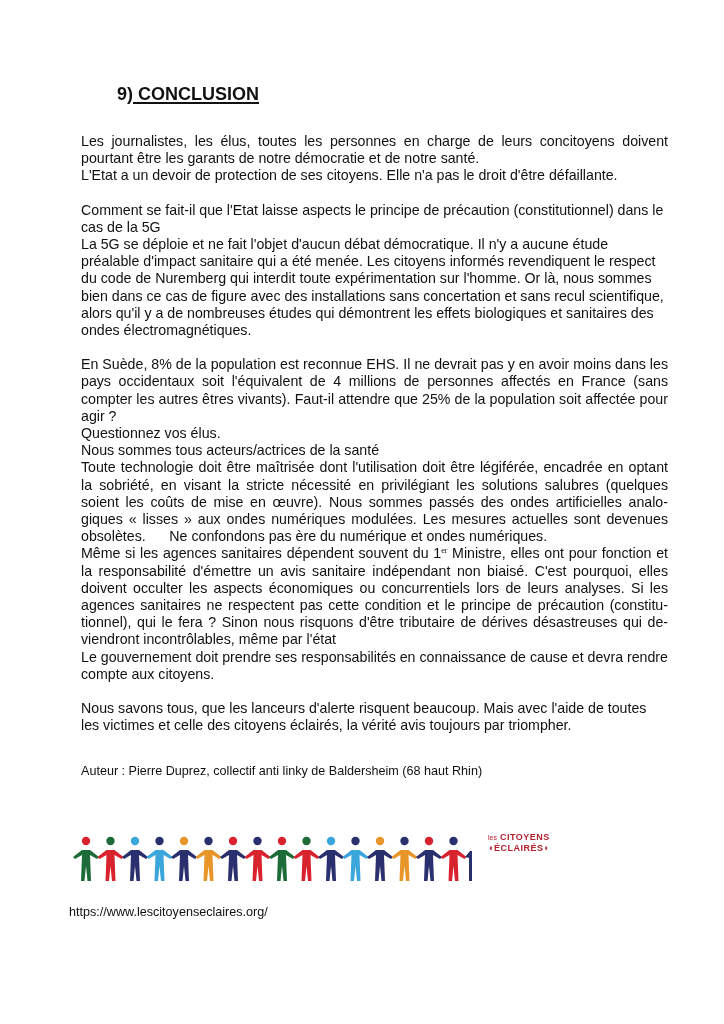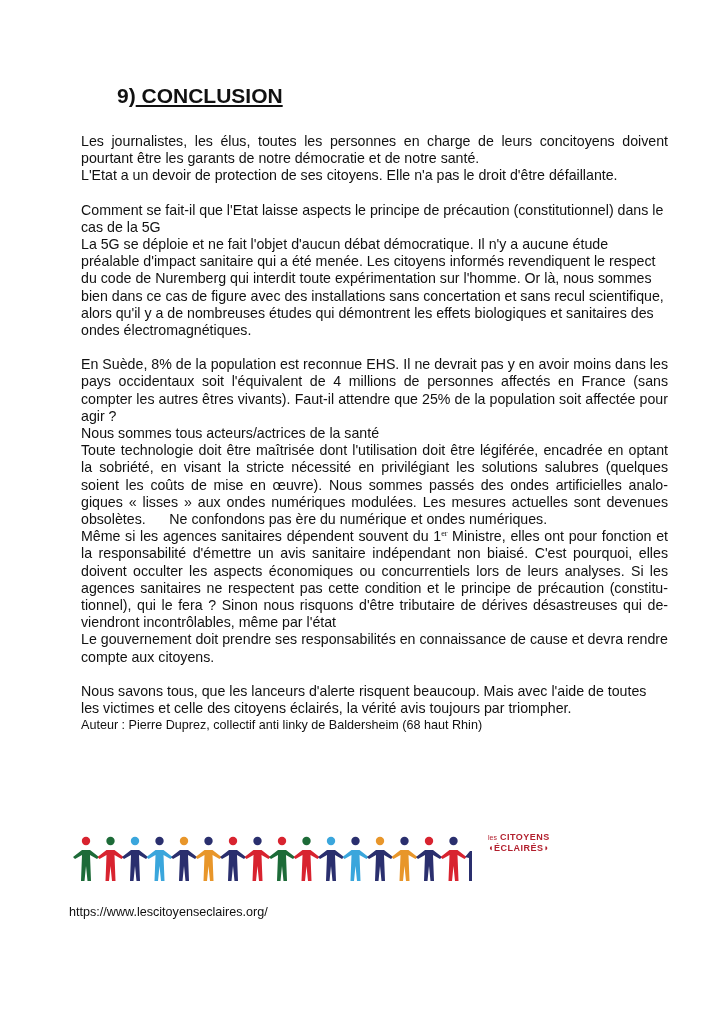--- a/index.html
+++ b/index.html
@@ -1,24 +1,24 @@
 <!DOCTYPE html>
 <html><head>
 <meta charset="utf-8">
 <style>
   html, body { margin:0; padding:0; background:#ffffff; }
   body { width:724px; height:1024px; position:relative; overflow:hidden;
          font-family:"Liberation Sans", sans-serif; color:#111; }
-  .title { position:absolute; left:117px; top:84px; font-size:21px; font-weight:bold; }
+  .title { position:absolute; left:117px; top:84px; font-size:18px; font-weight:bold; }
   .title u { text-decoration:underline; text-decoration-thickness:1.5px; text-underline-offset:2px; }
   .body { position:absolute; left:81px; top:133px; width:587px; font-size:14.2px; line-height:17.2px; }
   .p { margin:0; }
   .j { text-align:justify; text-align-last:left; }
   .gap { height:17px; }
-  .author { font-size:12.6px; line-height:17px; }
+  .author { font-size:12.6px; line-height:17px;margin-top:28px; }
   sup { font-size:8px; vertical-align:5px; line-height:0;font-family:Liberation Serif, serif; }
   .ul { }
   .logo { position:absolute; left:72px; top:826px; width:474px; height:68px; }
   .brand { position:absolute; left:488px; top:832px; font-size:9px; font-weight:bold; color:#b21f2d; line-height:11px; letter-spacing:0.5px; }
   .brand .les { font-size:7px; font-weight:normal; letter-spacing:0; }
   .footer { position:absolute; left:69px; top:904px; font-size:12.6px; line-height:17px; }
 </style>
 </head>
 <body>
 
@@ -27,20 +27,21 @@
 </div>
 
 <div class="body">
   <p class="p j">Les journalistes, les élus, toutes les personnes en charge de leurs concitoyens doivent pourtant être les garants de notre démocratie et de notre santé.</p>
   <p class="p">L'Etat a un devoir de protection de ses citoyens. Elle n'a pas le droit d'être défaillante.</p>
   <div class="gap"></div>
   <p class="p">Comment se fait-il que l'Etat laisse aspects le principe de précaution (constitutionnel) dans le cas de la 5G</p>
   <p class="p">La 5G se déploie et ne fait l'objet d'aucun débat démocratique. Il n'y a aucune étude préalable d'impact sanitaire qui a été menée. Les citoyens informés revendiquent le respect du code de Nuremberg qui interdit toute expérimentation sur l'homme. Or là, nous sommes bien dans ce cas de figure avec des installations sans concertation et sans recul scientifique, alors qu'il y a de nombreuses études qui démontrent les effets biologiques et sanitaires des ondes électromagnétiques.</p>
   <div class="gap"></div>
   <p class="p j">En Suède, 8% de la population est reconnue EHS. Il ne devrait pas y en avoir moins dans les pays occidentaux soit l'équivalent de 4 millions de personnes affectés en France (sans compter les autres êtres vivants). Faut-il attendre que 25% de la population soit affectée pour agir ?</p>
+  <p class="p">Questionnez vos élus.</p>
   <p class="p">Nous sommes tous acteurs/actrices de la santé</p>
   <p class="p j"><span>Toute technologie doit être maîtrisée dont l'utilisation doit être légiférée, encadrée en optant la sobriété, en visant la stricte nécessité en privilégiant les solutions salubres (quelques soient les coûts de mise en œuvre). Nous sommes passés des ondes artificielles analo-giques « lisses » aux ondes numériques </span><span class="ul">modulées</span><span style="white-space:pre-wrap">. Les mesures actuelles sont devenues obsolètes.      Ne confondons pas ère du numérique et ondes numériques.</span></p>
   <p class="p j"><span>Même si les agences sanitaires dépendent souvent du 1</span><sup>er</sup><span> Ministre, elles ont pour fonction et la responsabilité d'émettre un avis sanitaire indépendant non biaisé. C'est pourquoi, elles doivent occulter les aspects économiques ou concurrentiels lors de leurs analyses. Si les agences sanitaires ne respectent pas cette condition et le principe de précaution (constitu-tionnel), qui le fera ? Sinon nous risquons d'être tributaire de dérives désastreuses qui de-viendront incontrôlables, même par l'état</span></p>
   <p class="p j">Le gouvernement doit prendre ses responsabilités en connaissance de cause et devra rendre compte aux citoyens.</p>
   <div class="gap"></div>
   <p class="p">Nous savons tous, que les lanceurs d'alerte risquent beaucoup. Mais avec l'aide de toutes les victimes et celle des citoyens éclairés, la vérité avis toujours par triompher.</p>
   <p class="p author">Auteur :  Pierre Duprez, collectif anti linky de Baldersheim (68 haut Rhin)</p>
 </div>
 
 <svg class="logo" id="logo-svg" viewBox="0 0 474 68" xmlns="http://www.w3.org/2000/svg">

